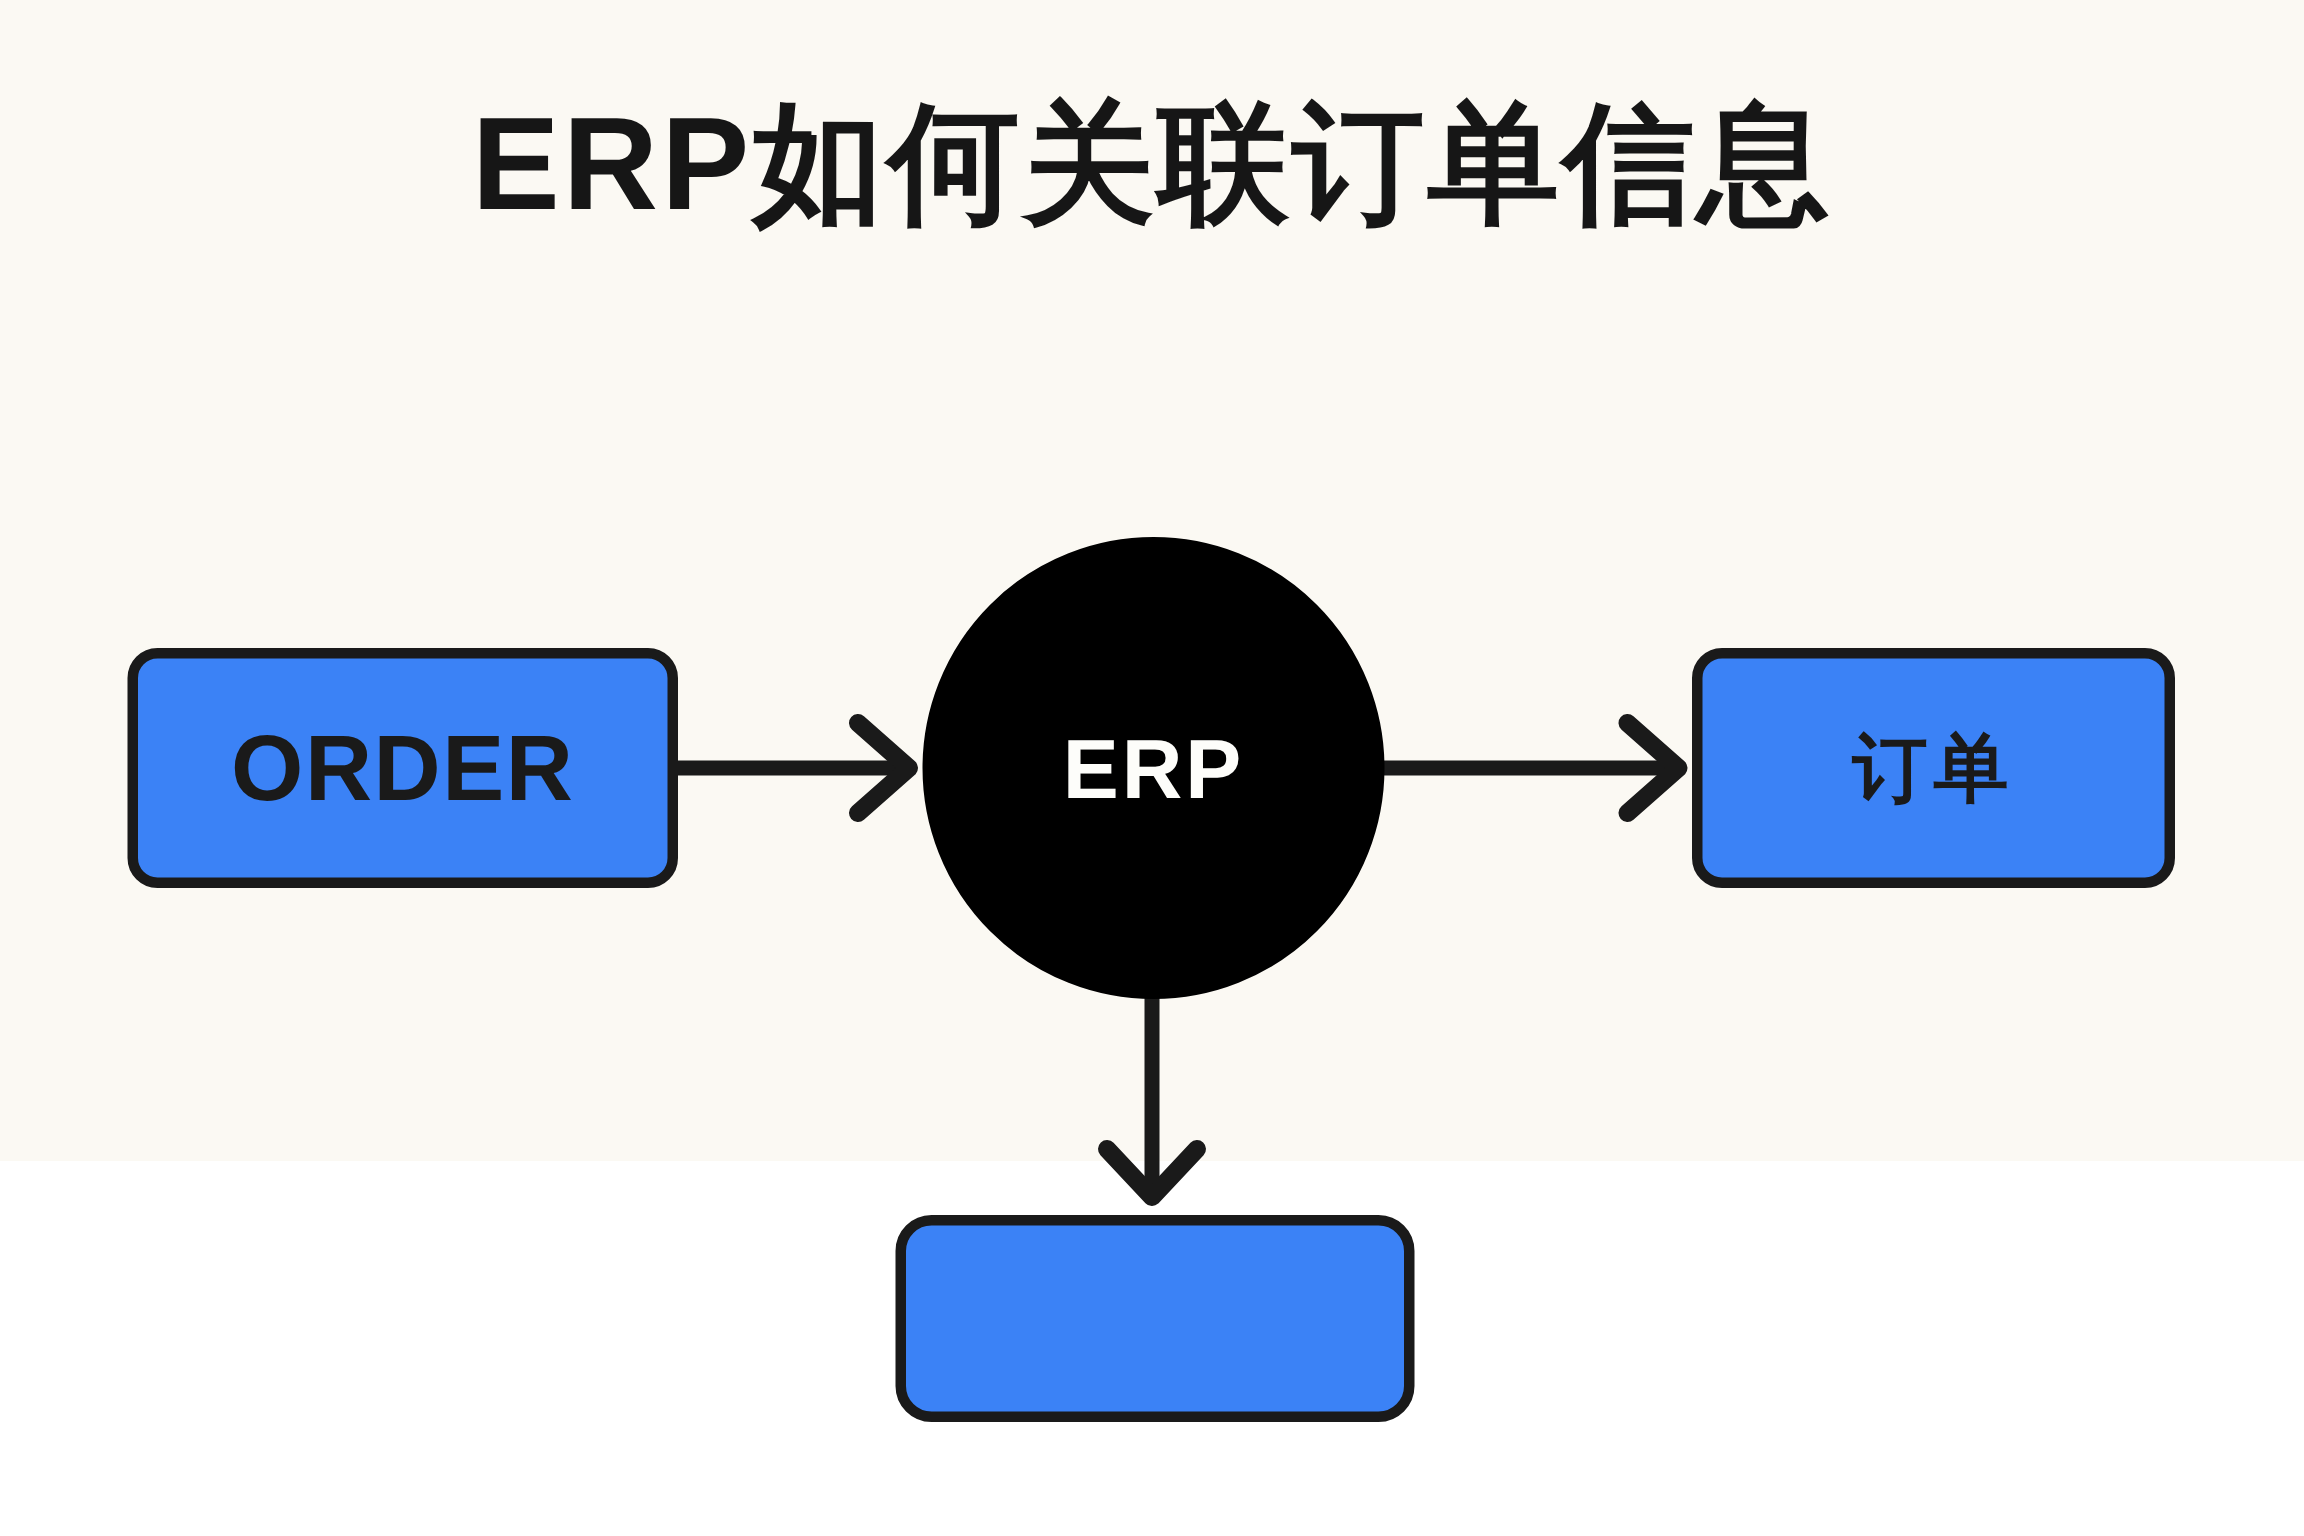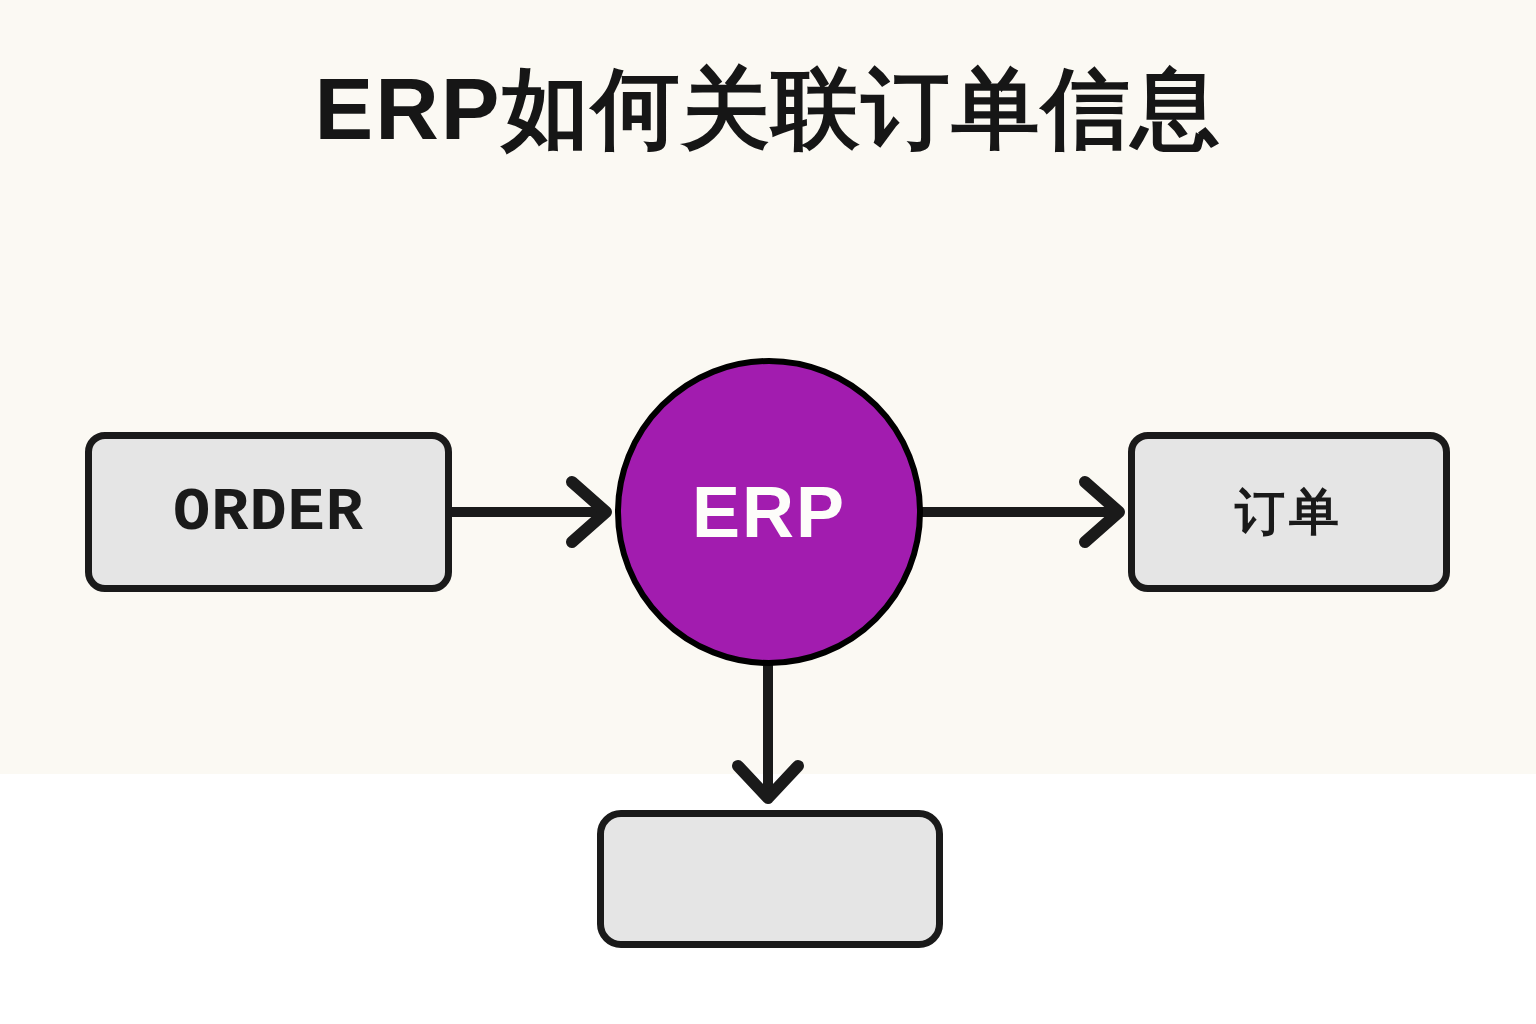--- a/index.html
+++ b/index.html
@@ -29,43 +29,42 @@
   }
   .node {
     position: absolute;
     display: flex;
     align-items: center;
     justify-content: center;
     color: #1a1a1a;
     font-weight: 800;
   }
   .rect-node {
-    background: #e5e5e5;
+    background: #3b82f6;
     border: 7px solid #1a1a1a;
     border-radius: 20px;
-    font-family: Liberation Mono, monospace;
   }
   #node-order {
     left: 85px;
     top: 432px;
     width: 367px;
     height: 160px;
     font-size: 62px;
     letter-spacing: 1px;
   }
   #node-erp {
     left: 615px;
     top: 358px;
     width: 308px;
     height: 308px;
-    background: #a21caf;
+    background: #000000;
     border: 6px solid #000000;
     border-radius: 50%;
     color: #fdfdfa;
-    font-size: 72px;
+    font-size: 56px;
     letter-spacing: 2px;
   }
   #node-dingdan {
     left: 1128px;
     top: 432px;
     width: 322px;
     height: 160px;
     font-size: 50px;
     letter-spacing: 4px;
   }

